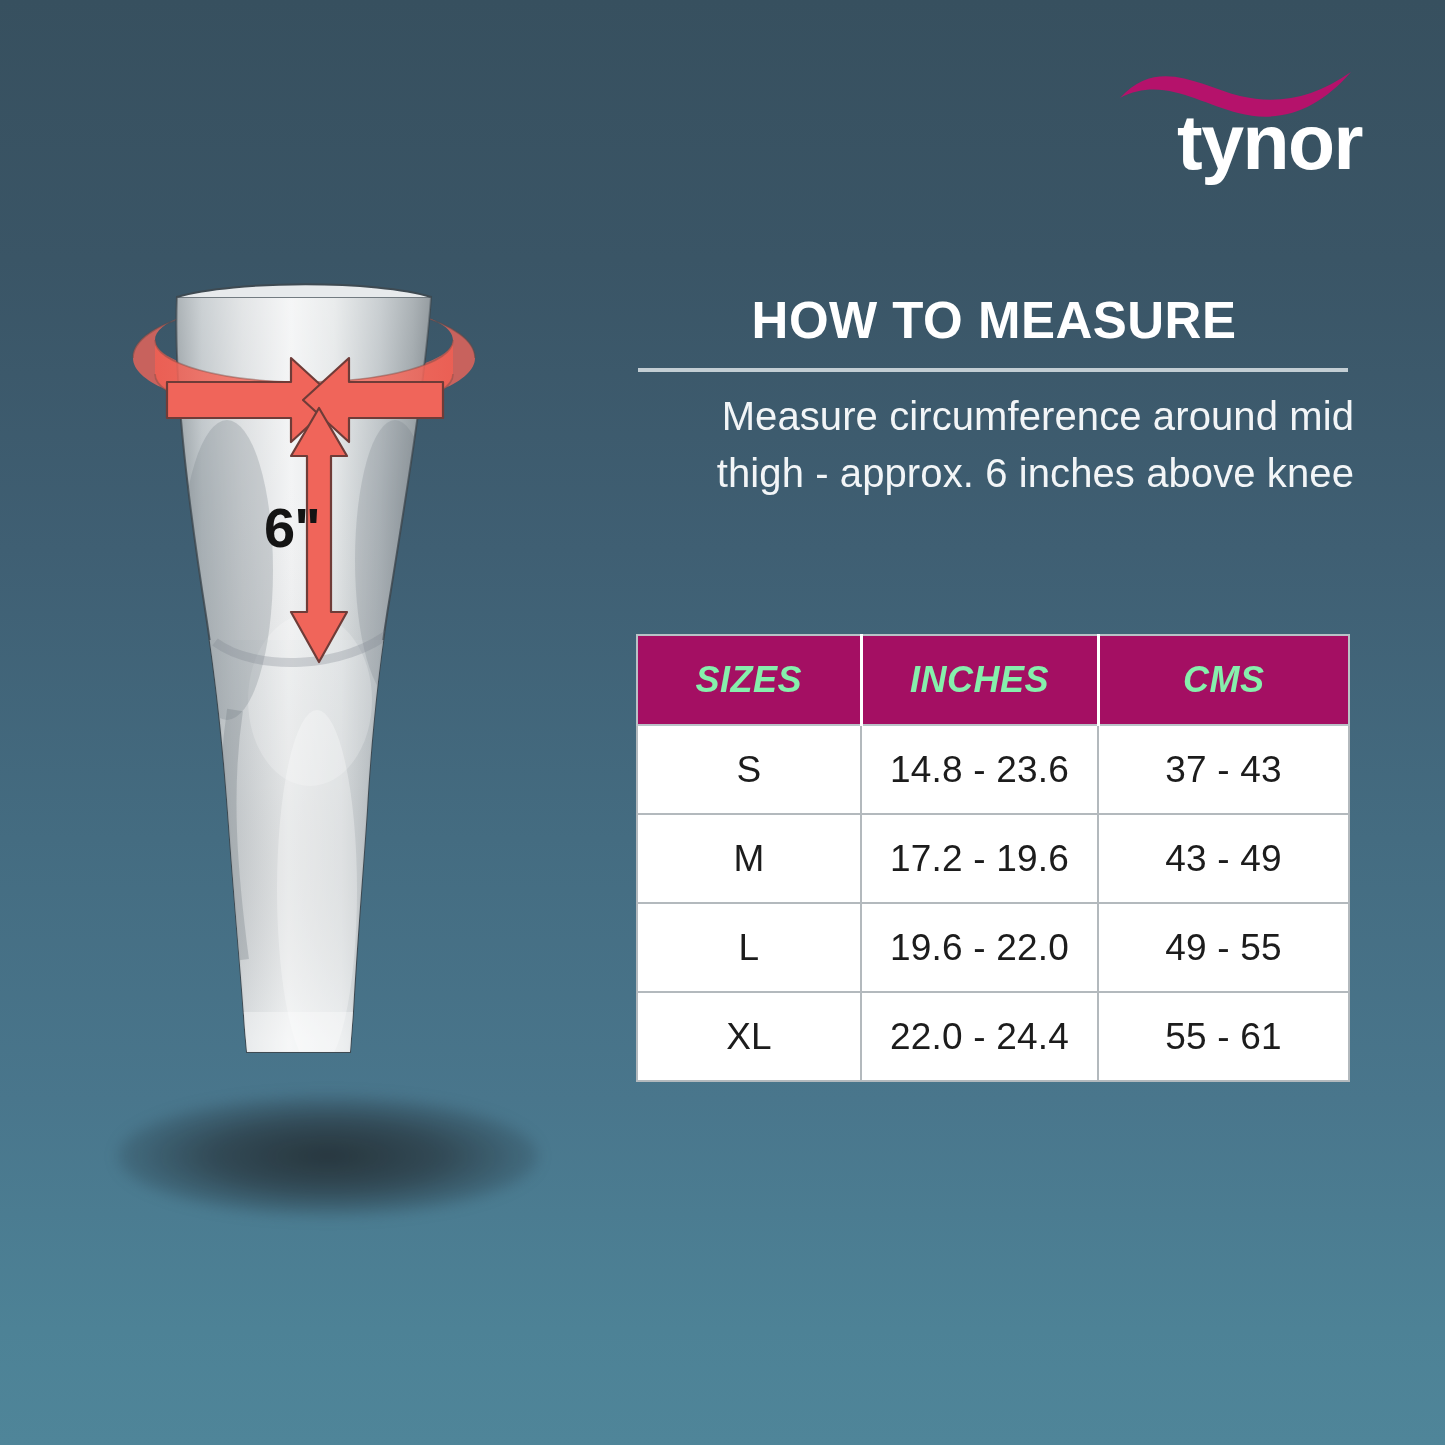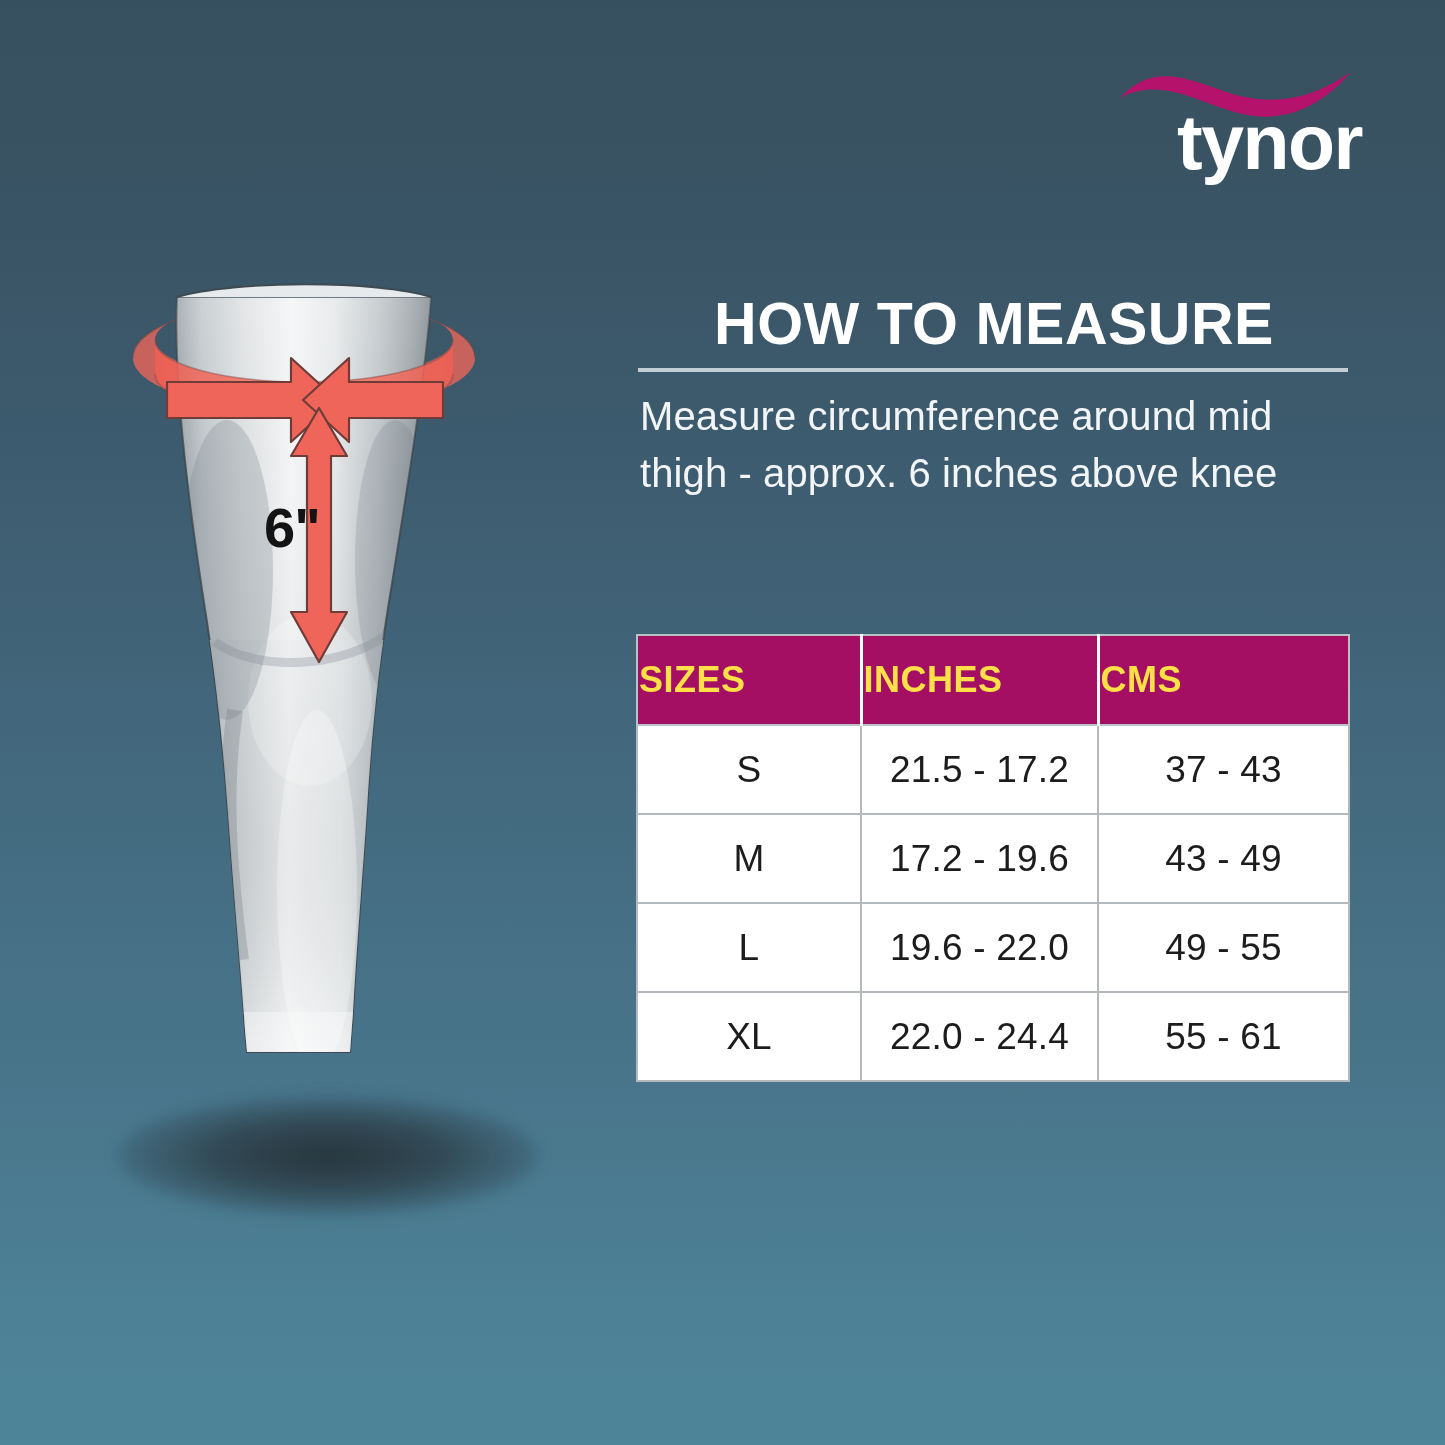--- a/index.html
+++ b/index.html
@@ -55,65 +55,66 @@
     line-height: 1;
   }
 
   
   #headline {
     position: absolute;
     left: 638px;
     top: 294px;
     width: 712px;
     text-align: center;
-    font-size: 59px;
+    font-size: 51px;
     font-weight: bold;
     color: #ffffff;
     letter-spacing: 0.5px;
     line-height: 1.05;
   }
   #rule {
     position: absolute;
     left: 638px;
     top: 368px;
     width: 710px;
     height: 4px;
     background: #c3ced4;
   }
   #subtext {
     position: absolute;
     left: 640px;
     top: 388px;
     width: 714px;
-    text-align: left;
+    text-align: right;
     font-size: 40px;
     color: #f2f5f7;
     line-height: 1.42;
     letter-spacing: 0.1px;
   }
 
   
   #size-table {
     position: absolute;
     left: 636px;
     top: 634px;
     width: 712px;
     border-collapse: collapse;
     table-layout: fixed;
   }
   #size-table th {
     background: #a40f63;
-    color: #fde047;
+    color: #86efac;
     font-size: 36px;
     font-weight: bold;
     height: 86px;
     border: 2px solid #b9c2c7;
     border-bottom: 2px solid #b9c2c7;
-    text-align: left;
+    text-align: center;
     letter-spacing: 0.5px;
+    font-style: italic;
   }
   #size-table th + th { border-left: 3px solid #ffffff; }
   #size-table td {
     background: #ffffff;
     color: #1c1c1c;
     font-size: 37px;
     height: 85px;
     border: 2px solid #b3b9bd;
     text-align: center;
     letter-spacing: 0.2px;
@@ -315,21 +316,21 @@
     <thead>
       <tr>
         <th>SIZES</th>
         <th>INCHES</th>
         <th>CMS</th>
       </tr>
     </thead>
     <tbody>
       <tr>
         <td>S</td>
-        <td>21.5 - 17.2</td>
+        <td>14.8 - 23.6</td>
         <td>37 - 43</td>
       </tr>
       <tr>
         <td>M</td>
         <td>17.2 - 19.6</td>
         <td>43 - 49</td>
       </tr>
       <tr>
         <td>L</td>
         <td>19.6 - 22.0</td>

